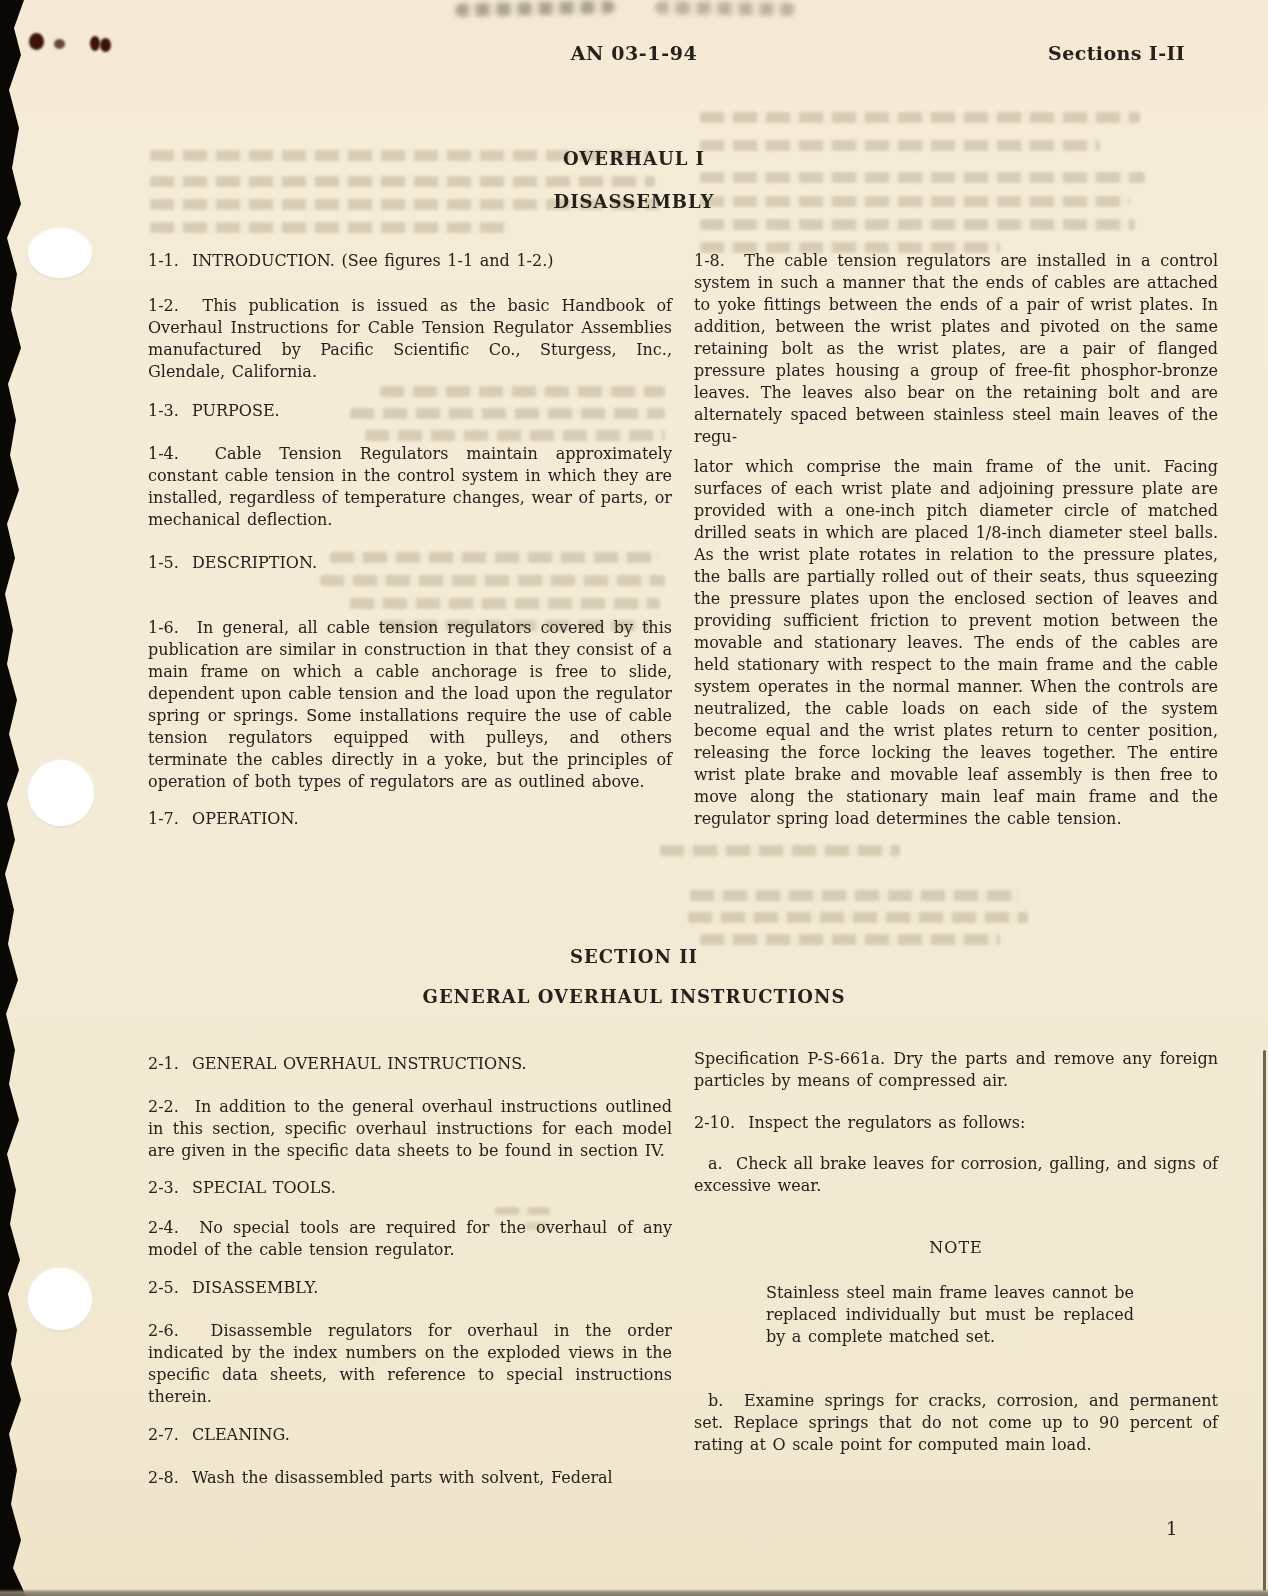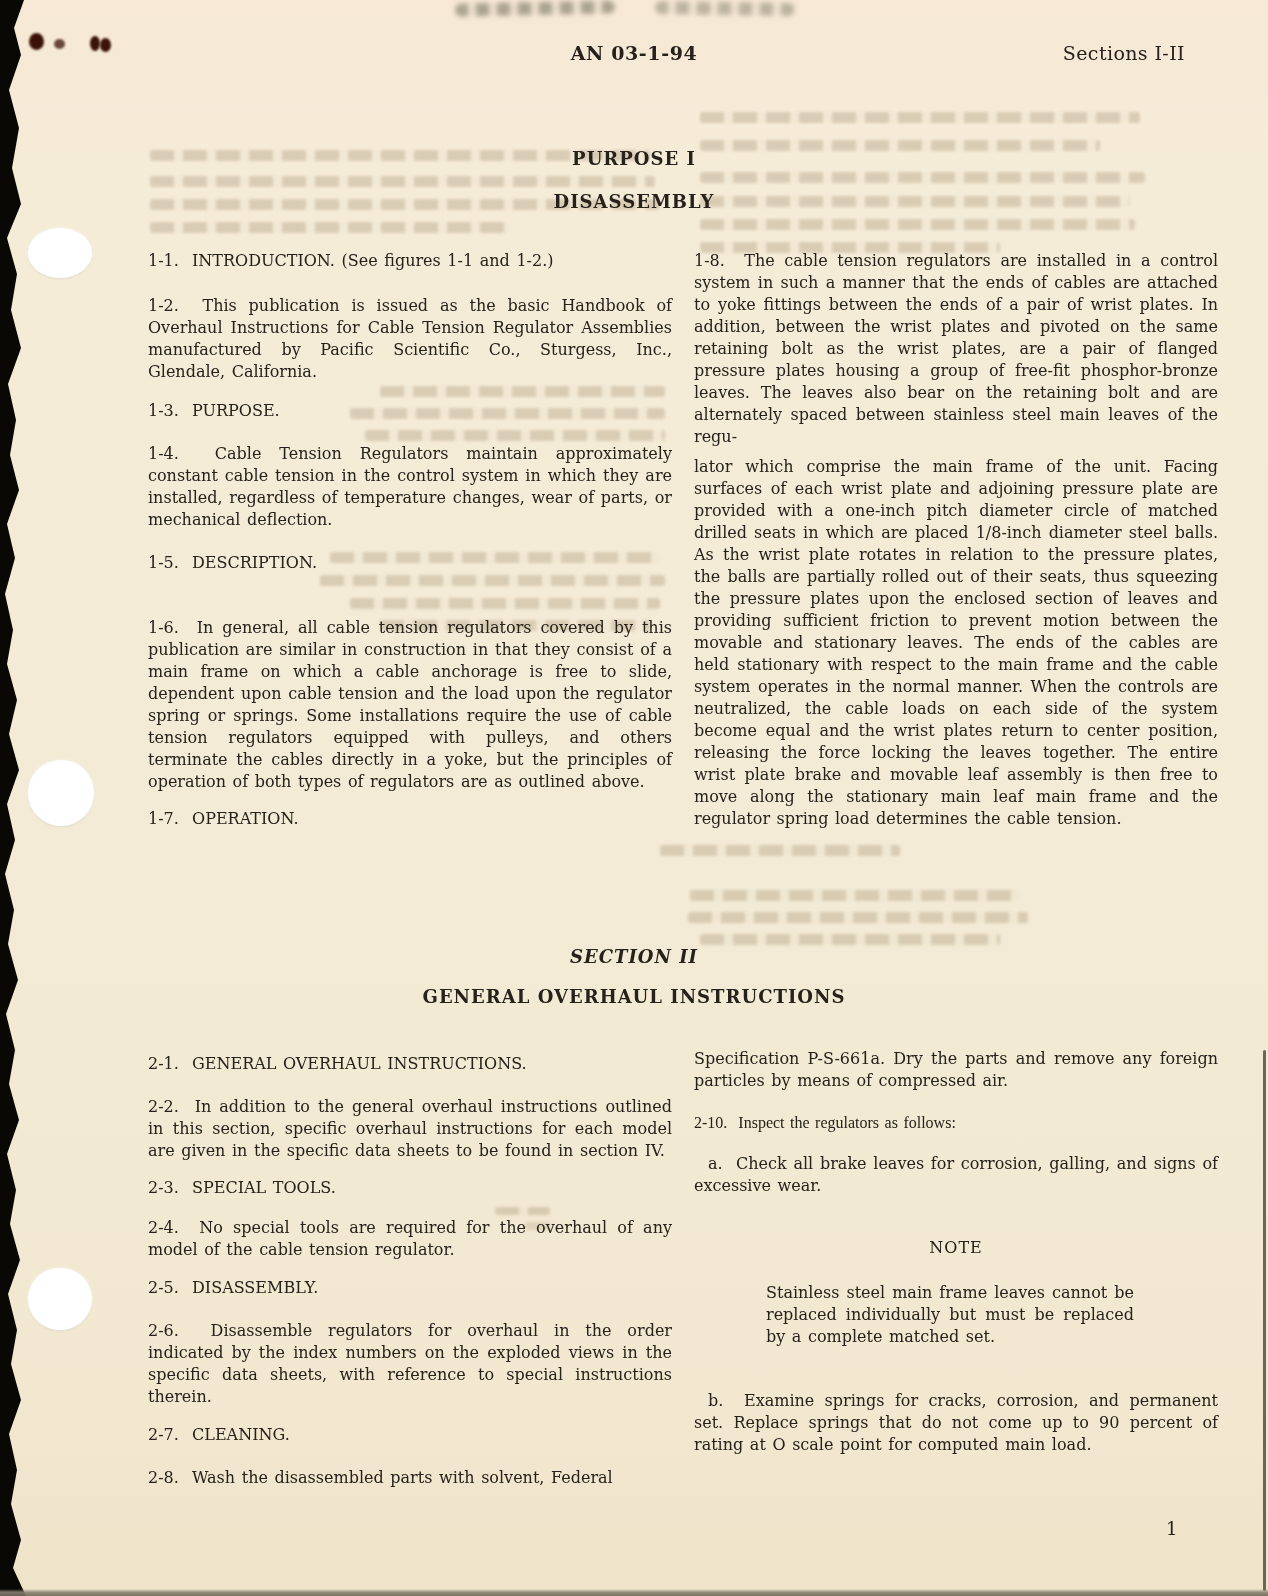--- a/index.html
+++ b/index.html
@@ -59,21 +59,21 @@
     filter: blur(1.6px);
     opacity: .32;
   }
   .header-center {
     position: absolute; top: 42px; left: 0; width: 100%;
     text-align: center;
     font-size: 19px; font-weight: 600; letter-spacing: .6px;
   }
   .header-right {
     position: absolute; top: 42px; right: 83px;
-    font-size: 19px; font-weight: 400; letter-spacing: .4px;
+    font-size: 19px; font-weight: 700; letter-spacing: .4px;
   }
   .section-title {
     position: absolute; left: 0; width: 100%;
     text-align: center;
     font-size: 18px; font-weight: 700; letter-spacing: 1px;
   }
   .col {
     position: absolute;
     width: 524px;
     font-size: 16px;
@@ -83,21 +83,21 @@
   .col p {
     margin: 0;
     text-align: justify;
   }
   .indent { text-indent: 14px; }
   .mb8  { margin-bottom: 8px  !important; }
   .mb15 { margin-bottom: 15px !important; }
   .mb16 { margin-bottom: 16px !important; }
   .mb17 { margin-bottom: 17px !important; }
   .mb18 { margin-bottom: 18px !important; }
-  .mb19 { margin-bottom: 19px !important; font-family: Liberation Serif, serif; }
+  .mb19 { margin-bottom: 19px !important; }
   .mb20 { margin-bottom: 20px !important; }
   .mb21 { margin-bottom: 21px !important; }
   .mb23 { margin-bottom: 23px !important; }
   .mb40 { margin-bottom: 40px !important; }
   .mb42 { margin-bottom: 42px !important; }
   .mb43 { margin-bottom: 43px !important; }
   .note-title {
     text-align: center !important;
     letter-spacing: 1px;
   }
@@ -163,39 +163,39 @@
   <div class="ghost" style="left:690px; top:890px; width:330px;"></div>
   <div class="ghost" style="left:688px; top:912px; width:340px;"></div>
   <div class="ghost" style="left:700px; top:934px; width:300px;"></div>
 
   <div class="ghost" style="left:495px; top:1207px; width:55px; height:8px;"></div>
   <div class="ghost" style="left:525px; top:1222px; width:32px; height:8px; opacity:.25;"></div>
 
   <div class="header-center">AN 03-1-94</div>
   <div class="header-right">Sections I-II</div>
 
-  <div class="section-title" style="top:148px;">PURPOSE I</div>
+  <div class="section-title" style="top:148px;">OVERHAUL I</div>
   <div class="section-title" style="top:191px;">DISASSEMBLY</div>
 
   <div class="col" style="left:148px; top:250px;">
     <p class="mb23">1-1.&nbsp; INTRODUCTION. (See figures 1-1 and 1-2.)</p>
     <p class="mb17">1-2.&nbsp; This publication is issued as the basic Handbook of Overhaul Instructions for Cable Tension Regulator Assemblies manufactured by Pacific Scientific Co., Sturgess, Inc., Glendale, California.</p>
     <p class="mb21">1-3.&nbsp; PURPOSE.</p>
     <p class="mb21">1-4.&nbsp; Cable Tension Regulators maintain approximately constant cable tension in the control system in which they are installed, regardless of temperature changes, wear of parts, or mechanical deflection.</p>
     <p class="mb43">1-5.&nbsp; DESCRIPTION.</p>
     <p class="mb15">1-6.&nbsp; In general, all cable tension regulators covered by this publication are similar in construction in that they consist of a main frame on which a cable anchorage is free to slide, dependent upon cable tension and the load upon the regulator spring or springs. Some installations require the use of cable tension regulators equipped with pulleys, and others terminate the cables directly in a yoke, but the principles of operation of both types of regulators are as outlined above.</p>
     <p>1-7.&nbsp; OPERATION.</p>
   </div>
 
   <div class="col" style="left:694px; top:250px;">
     <p class="mb8">1-8.&nbsp; The cable tension regulators are installed in a control system in such a manner that the ends of cables are attached to yoke fittings between the ends of a pair of wrist plates. In addition, between the wrist plates and pivoted on the same retaining bolt as the wrist plates, are a pair of flanged pressure plates housing a group of free-fit phosphor-bronze leaves. The leaves also bear on the retaining bolt and are alternately spaced between stainless steel main leaves of the regu-</p>
     <p>lator which comprise the main frame of the unit. Facing surfaces of each wrist plate and adjoining pressure plate are provided with a one-inch pitch diameter circle of matched drilled seats in which are placed 1/8-inch diameter steel balls. As the wrist plate rotates in relation to the pressure plates, the balls are partially rolled out of their seats, thus squeezing the pressure plates upon the enclosed section of leaves and providing sufficient friction to prevent motion between the movable and stationary leaves. The ends of the cables are held stationary with respect to the main frame and the cable system operates in the normal manner. When the controls are neutralized, the cable loads on each side of the system become equal and the wrist plates return to center position, releasing the force locking the leaves together. The entire wrist plate brake and movable leaf assembly is then free to move along the stationary main leaf main frame and the regulator spring load determines the cable tension.</p>
   </div>
 
-  <div class="section-title" style="top:946px;font-style:italic;">SECTION II</div>
+  <div class="section-title" style="top:946px;">SECTION II</div>
   <div class="section-title" style="top:986px;">GENERAL OVERHAUL INSTRUCTIONS</div>
 
   <div class="col" style="left:148px; top:1053px;">
     <p class="mb21">2-1.&nbsp; GENERAL OVERHAUL INSTRUCTIONS.</p>
     <p class="mb15">2-2.&nbsp; In addition to the general overhaul instructions outlined in this section, specific overhaul instructions for each model are given in the specific data sheets to be found in section IV.</p>
     <p class="mb18">2-3.&nbsp; SPECIAL TOOLS.</p>
     <p class="mb16">2-4.&nbsp; No special tools are required for the overhaul of any model of the cable tension regulator.</p>
     <p class="mb21">2-5.&nbsp; DISASSEMBLY.</p>
     <p class="mb16">2-6.&nbsp; Disassemble regulators for overhaul in the order indicated by the index numbers on the exploded views in the specific data sheets, with reference to special instructions therein.</p>
     <p class="mb21">2-7.&nbsp; CLEANING.</p>

